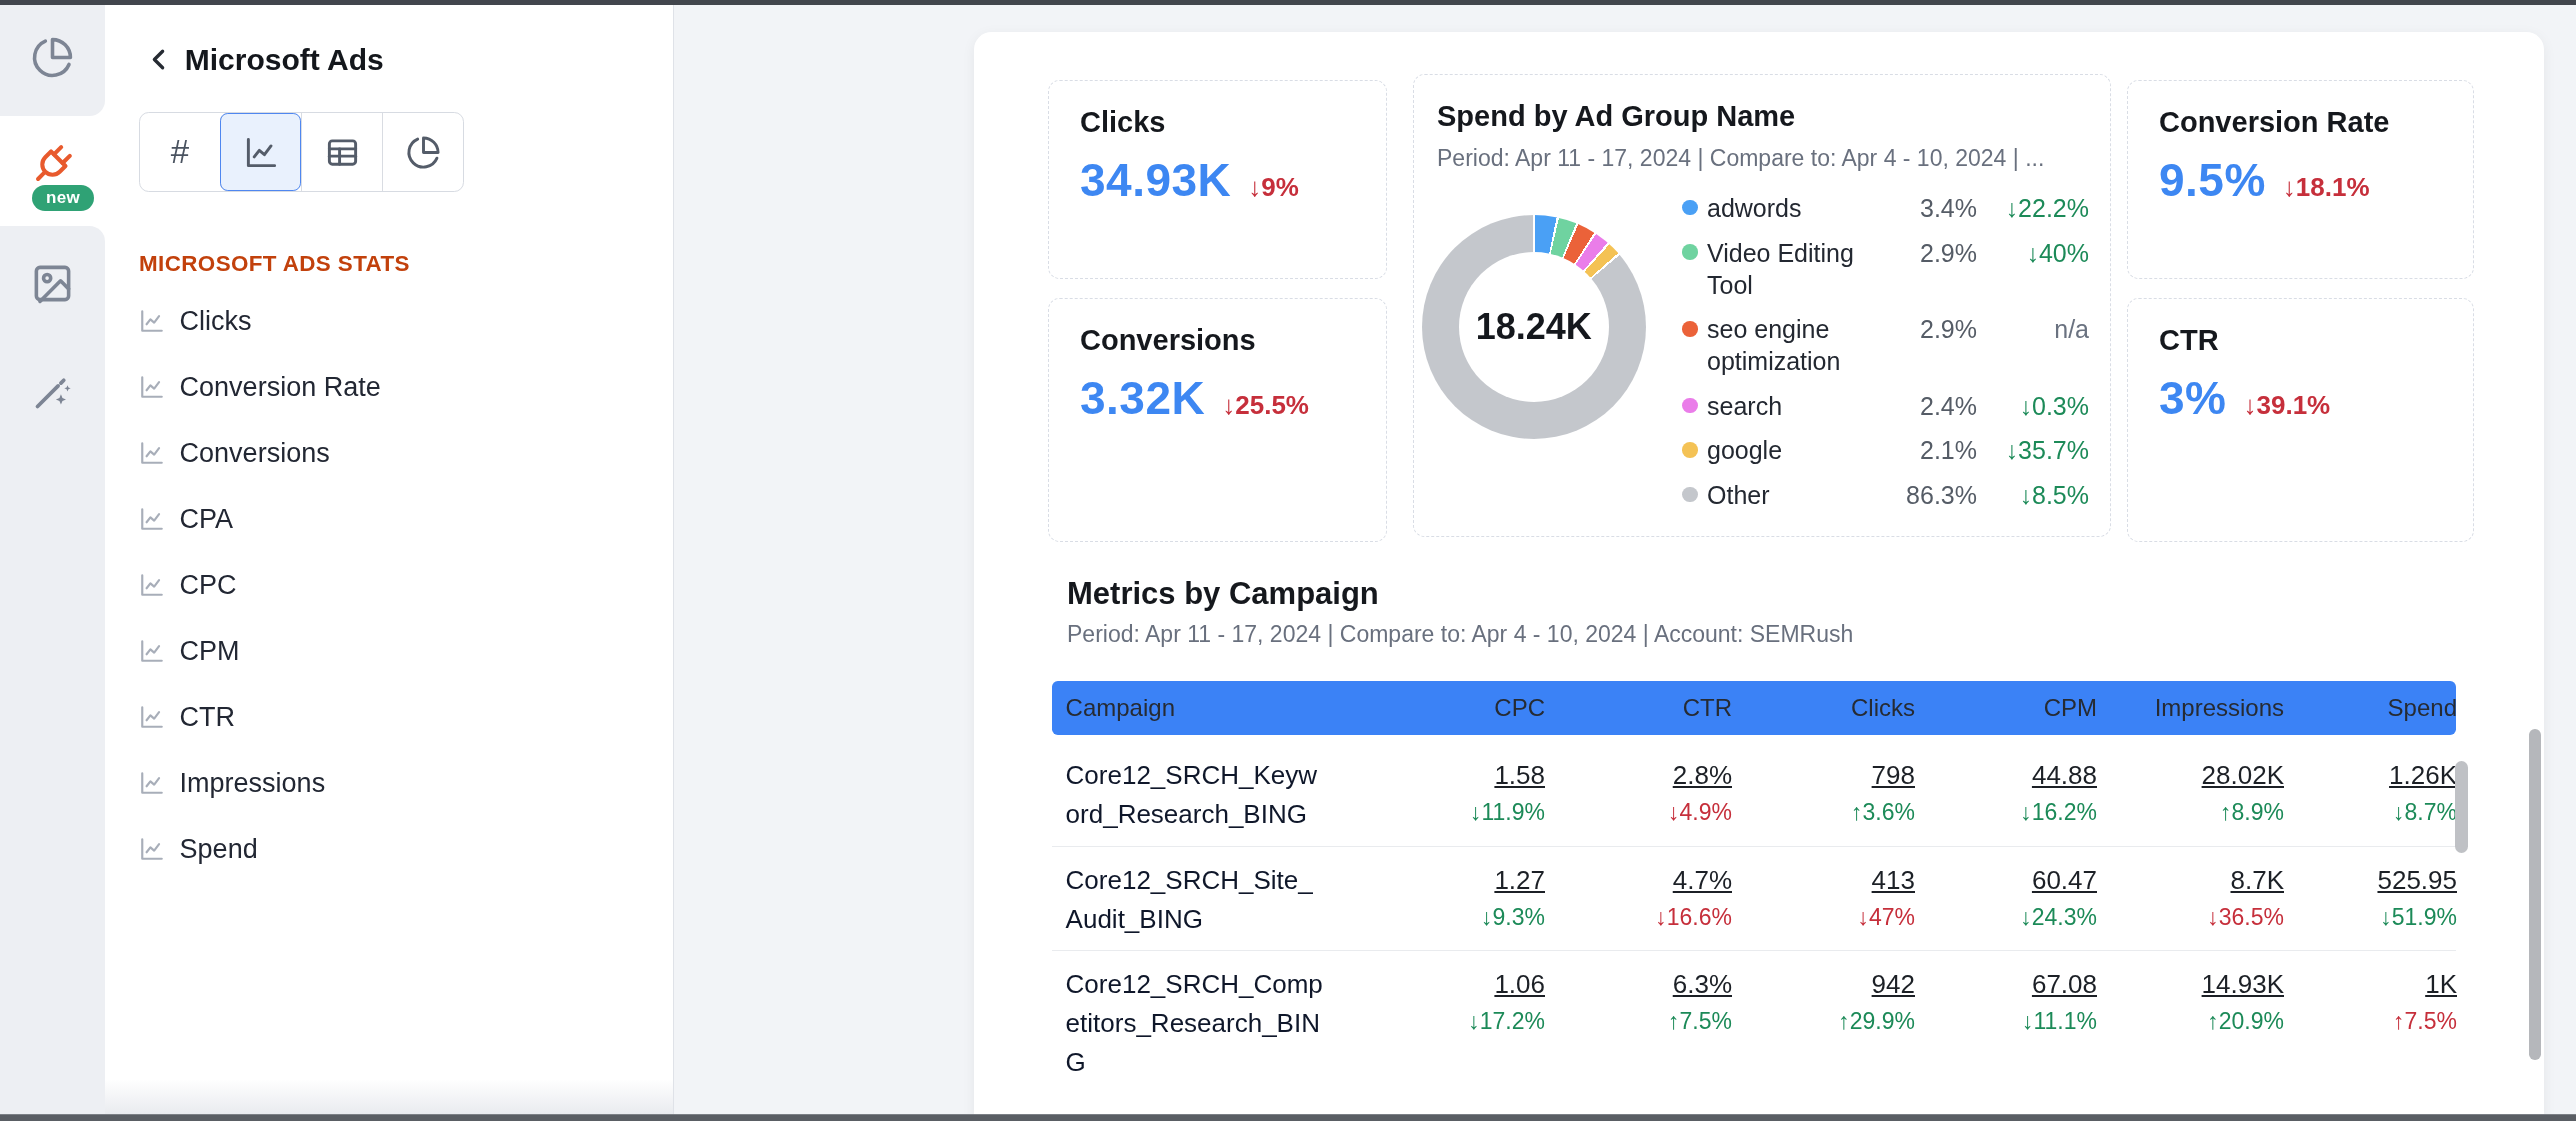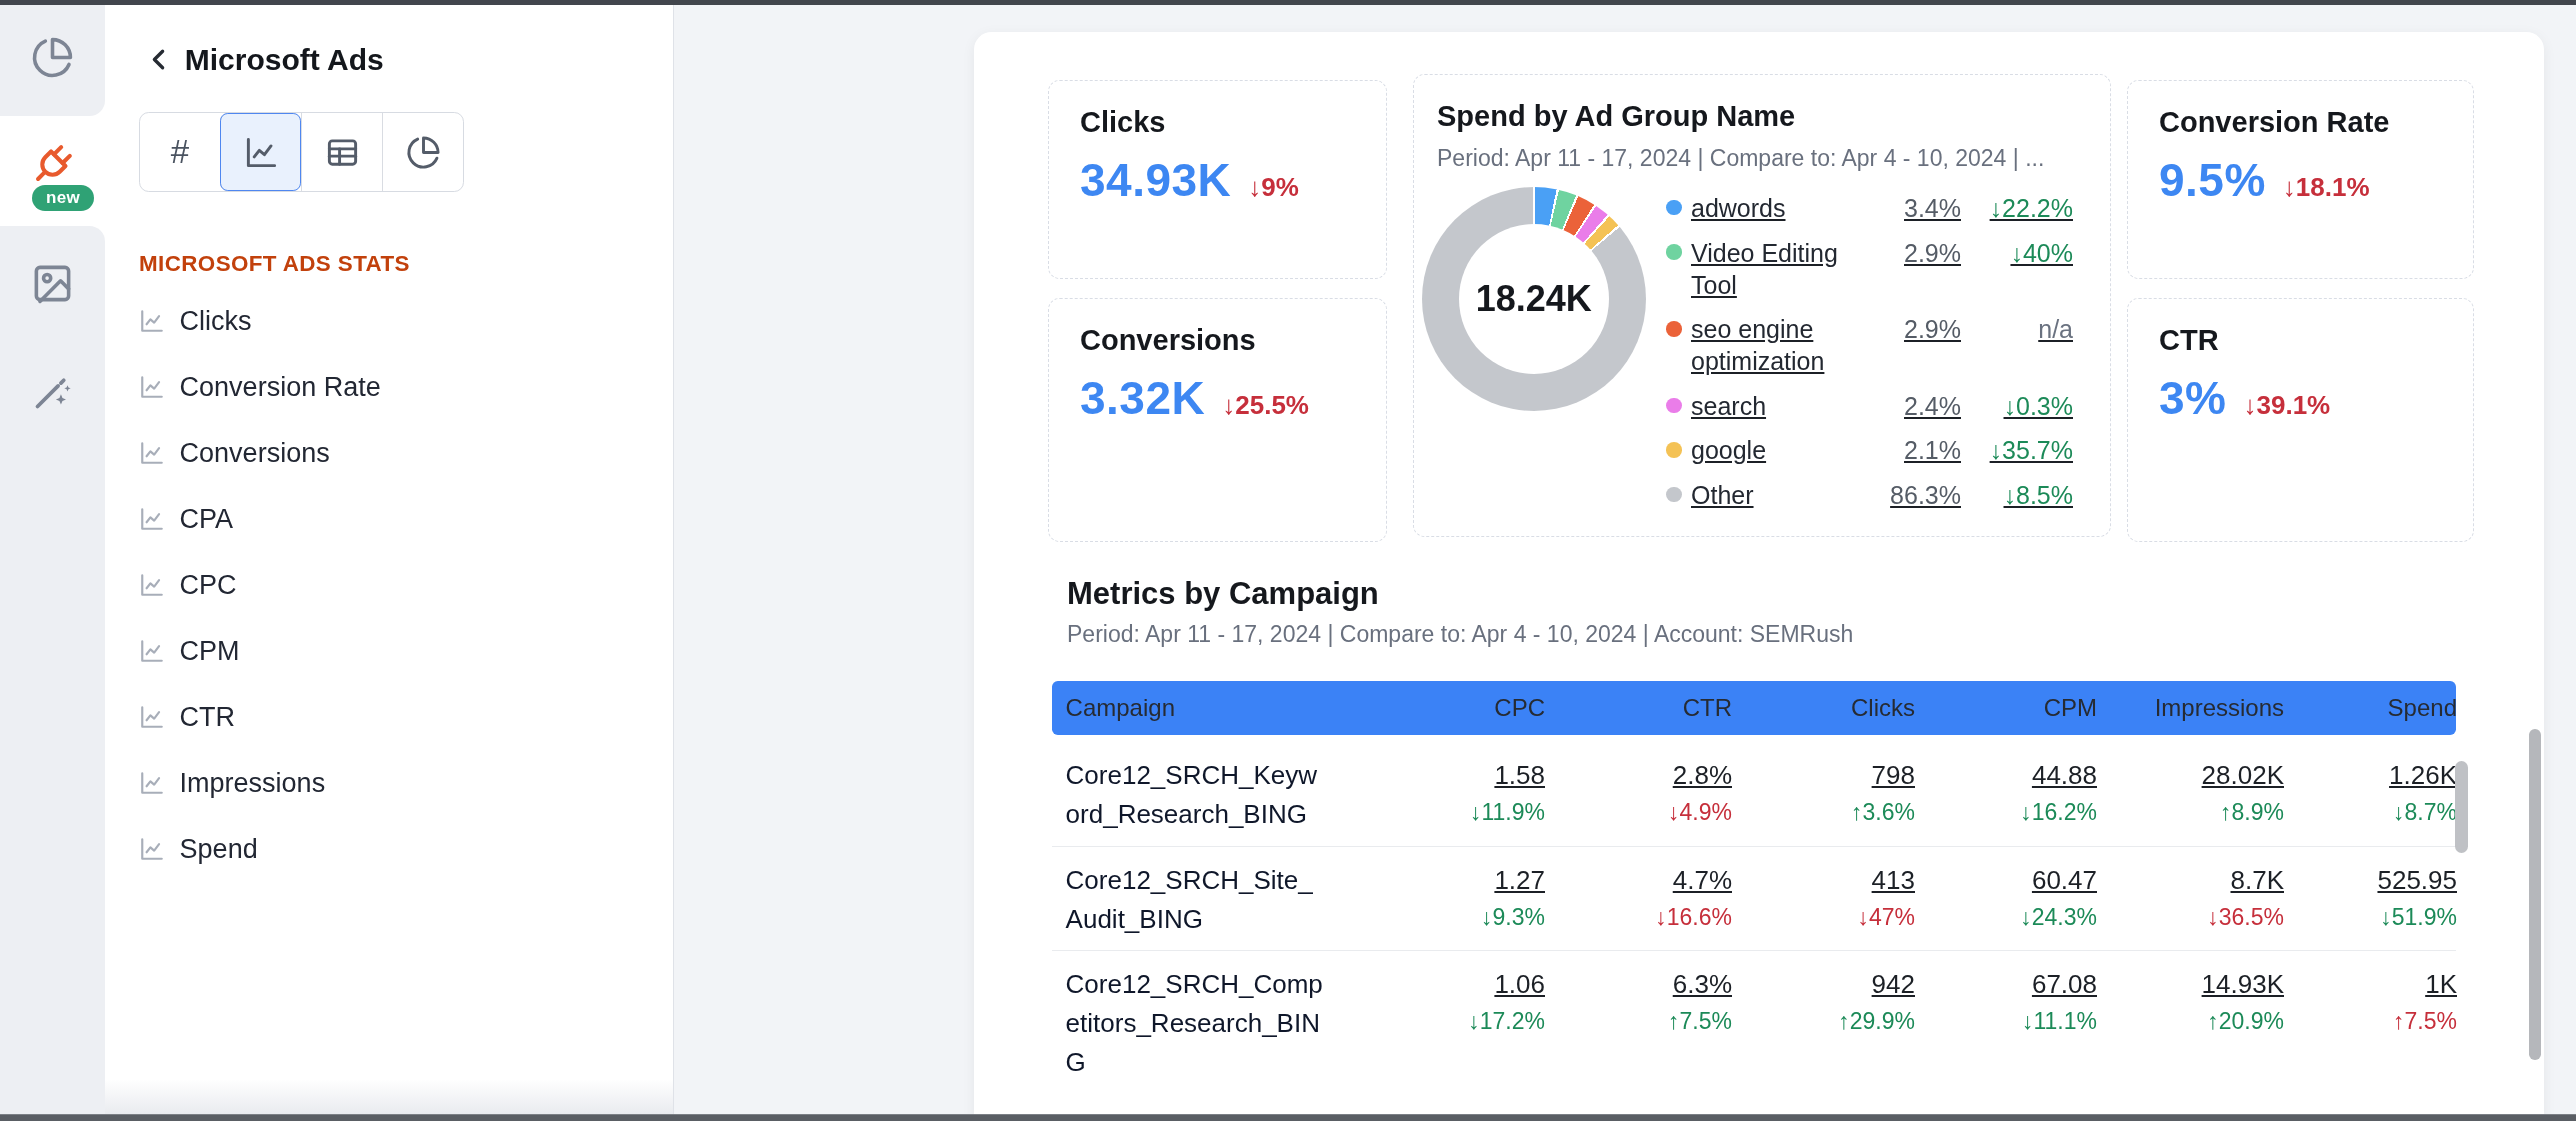--- a/index.html
+++ b/index.html
@@ -51,24 +51,24 @@
   .kpi-cr{left:1153px;top:48px;width:347px;height:199px;}
   .kpi-ctr{left:1153px;top:266px;width:347px;height:244px;}
   .kpi h3{margin:25px 0 0 31px;font-size:29px;font-weight:700;color:#15181d;}
   .kpi .valrow{display:flex;align-items:baseline;margin:13.6px 0 0 31px;gap:17px;}
   .kpi .val{font-size:46px;font-weight:700;color:#3d87f2;letter-spacing:0.5px;}
   .kpi .chg{font-size:26px;font-weight:600;}
 
   .spendcard{position:absolute;left:439px;top:42px;width:698px;height:463px;border:1.9px dashed #d9dde5;border-radius:11.7px;box-sizing:border-box;background:#fff;}
   .spendcard h3{margin:25px 0 0 23px;font-size:29px;font-weight:700;color:#15181d;}
   .spendcard .subtitle{margin:11.7px 0 0 23px;font-size:23px;color:#69707e;white-space:nowrap;overflow:hidden;width:649px;}
-  .donut{position:absolute;left:7.8px;top:112px;width:224px;height:224px;border-radius:50%;}
+  .donut{position:absolute;left:7.8px;top:140px;width:224px;height:224px;border-radius:50%;}
   .donut-hole{position:absolute;left:37px;top:37px;width:150px;height:150px;border-radius:50%;background:#fff;display:flex;align-items:center;justify-content:center;}
   .donut-center{font-size:36px;font-weight:700;color:#15181d;}
-  .legend{position:absolute;left:252px;top:117px;width:407px;text-decoration:underline;}
+  .legend{position:absolute;left:268px;top:117px;width:407px;}
   .legend-row{display:grid;grid-template-columns:25px 151px 1fr 112px;align-items:start;margin-bottom:12.6px;cursor:pointer;}
   .legend-dot{width:15.6px;height:15.6px;border-radius:50%;margin-top:7.8px;}
   .legend-label{font-size:25px;line-height:32px;color:#232831;}
   .legend-pct{font-size:25px;line-height:32px;color:#555c66;text-align:right;}
   .legend-chg{font-size:25px;line-height:32px;font-weight:500;text-align:right;}
 
   .tbl-title{position:absolute;left:93px;top:544px;margin:0;font-size:31px;font-weight:700;color:#15181d;}
   .tbl-subtitle{position:absolute;left:93px;top:589px;margin:0;font-size:23px;color:#69707e;}
   .tbl{position:absolute;left:78px;top:649px;width:1404px;}
   .tbl-grid{display:grid;grid-template-columns:313px 180px 187px 183px 182px 187px 173px;}

